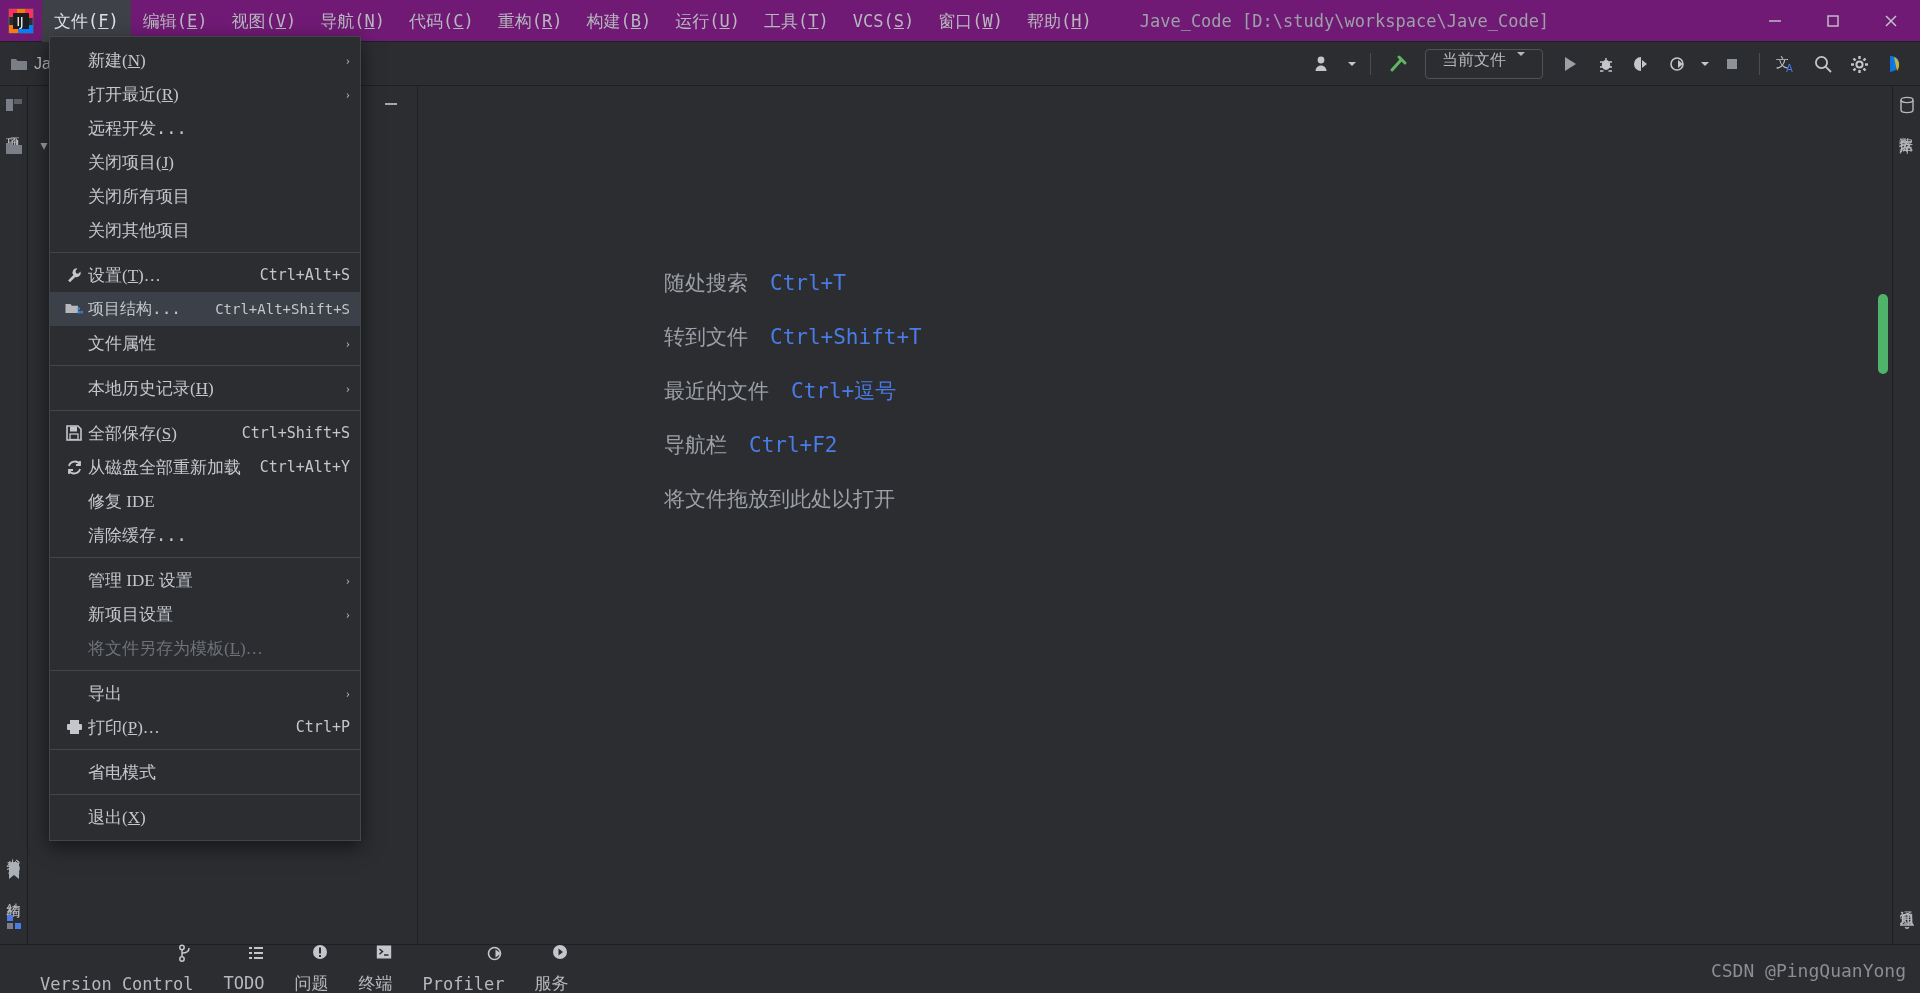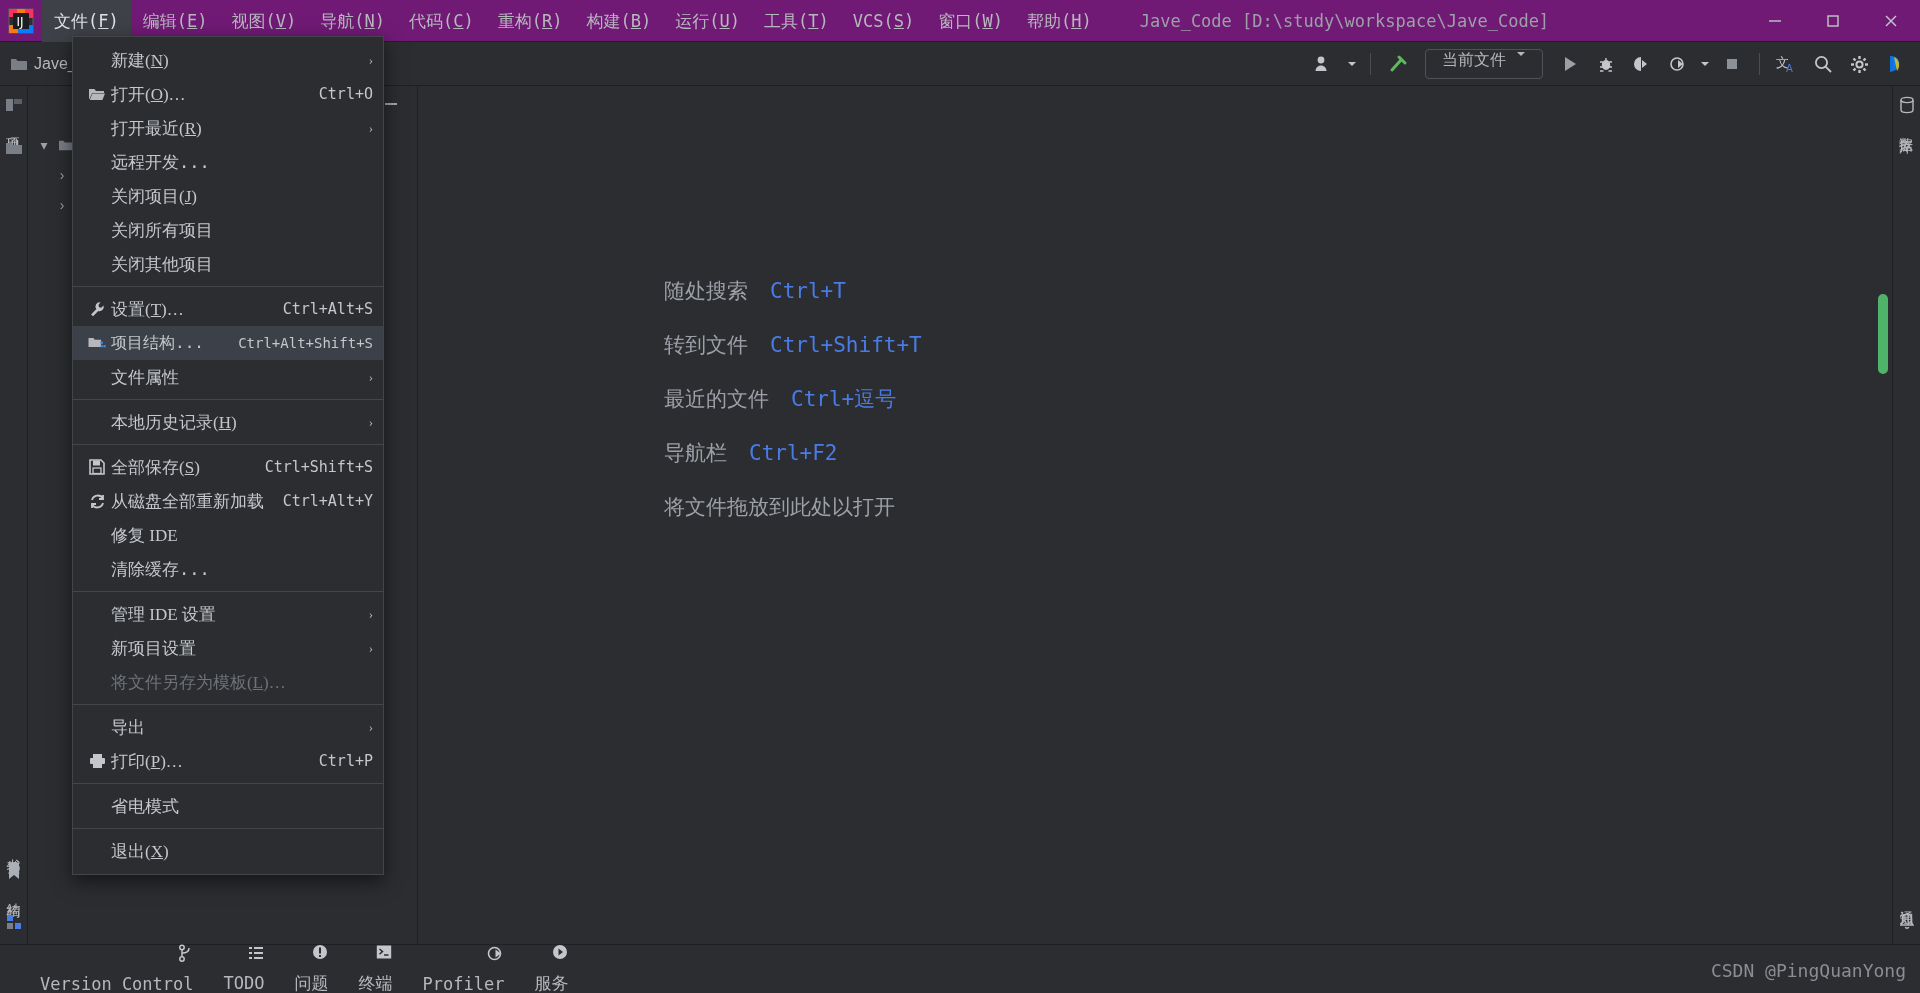--- a/index.html
+++ b/index.html
@@ -110,21 +110,21 @@
   .panel-head .spacer { flex: 1; }
   .tree { padding-top: 4px; font-size: 16px; color: #ced0d6; }
   .tree-row { height: 30px; display: flex; align-items: center; padding-left: 8px; gap: 6px; }
   .chev { width: 16px; color: #9da0a8; font-size: 14px; text-align: center; }
 
   
   .editor {
     position: absolute; left: 419px; top: 86px; right: 28px; height: 858px;
     background: #2b2d30;
   }
-  .hints { position: absolute; left: 245px; top: 191px; }
+  .hints { position: absolute; left: 245px; top: 183px; }
   .hint-row {
     display: flex; align-items: baseline; margin-bottom: 26px;
     font-size: 21px; white-space: nowrap;
   }
   .hint-label { color: #9da0a8; font-family: "Liberation Serif","DejaVu Serif", serif; }
   .hint-key {
     color: #4a7ce8; margin-left: 22px;
     font-family: "DejaVu Sans Mono", monospace; font-size: 21px;
   }
   .hint-last { color: #9da0a8; font-size: 21px;
@@ -154,21 +154,20 @@
   }
 
   
   .menu-popup {
     position: absolute; left: 49px; top: 36px; width: 312px;
     background: #2b2d30;
     border: 1px solid #43454a;
     box-shadow: 0 6px 18px rgba(0,0,0,.55);
     padding: 6px 0;
     z-index: 50;
-    margin-left: 23px;
   }
   .mi {
     position: relative; height: 34px; display: flex; align-items: center;
     padding: 0 10px 0 10px; font-size: 17px; color: #c5c7cc;
     font-family: "Liberation Serif","DejaVu Serif", serif;
     white-space: nowrap;
   }
   .mi.highlight { background: #3c4049; }
   .mi.disabled { color: #6f727a; }
   .mi .mi-icon { width: 28px; flex: 0 0 28px; display: flex; align-items: center;
@@ -515,30 +514,20 @@
   </div>
 
   <div class="menu-popup">
 
     <div class="mi">
       <span class="mi-icon"></span>
       <span class="mi-label"><span>新建(</span><u>N</u><span>)</span></span>
       <span class="mi-arrow">›</span>
     </div>
 
-    <div class="mi">
-      <span class="mi-icon">
-        <svg width="18" height="14" viewBox="0 0 18 14">
-            <path d="M1 2h5.5l1.4 2H16v2H4.2L1.5 12H1z" fill="#b6b8bd"></path>
-            <path d="M4.4 6.6H17l-2.6 6.4H1.8z" fill="#b6b8bd"></path>
-          </svg>
-      </span>
-      <span class="mi-label"><span>打开(</span><u>O</u><span>)…</span></span>
-      <span class="mi-shortcut">Ctrl+O</span>
-    </div>
 
     <div class="mi">
       <span class="mi-icon"></span>
       <span class="mi-label"><span>打开最近(</span><u>R</u><span>)</span></span>
       <span class="mi-arrow">›</span>
     </div>
 
     <div class="mi">
       <span class="mi-icon"></span>
       <span class="mi-label mono">远程开发...</span>

